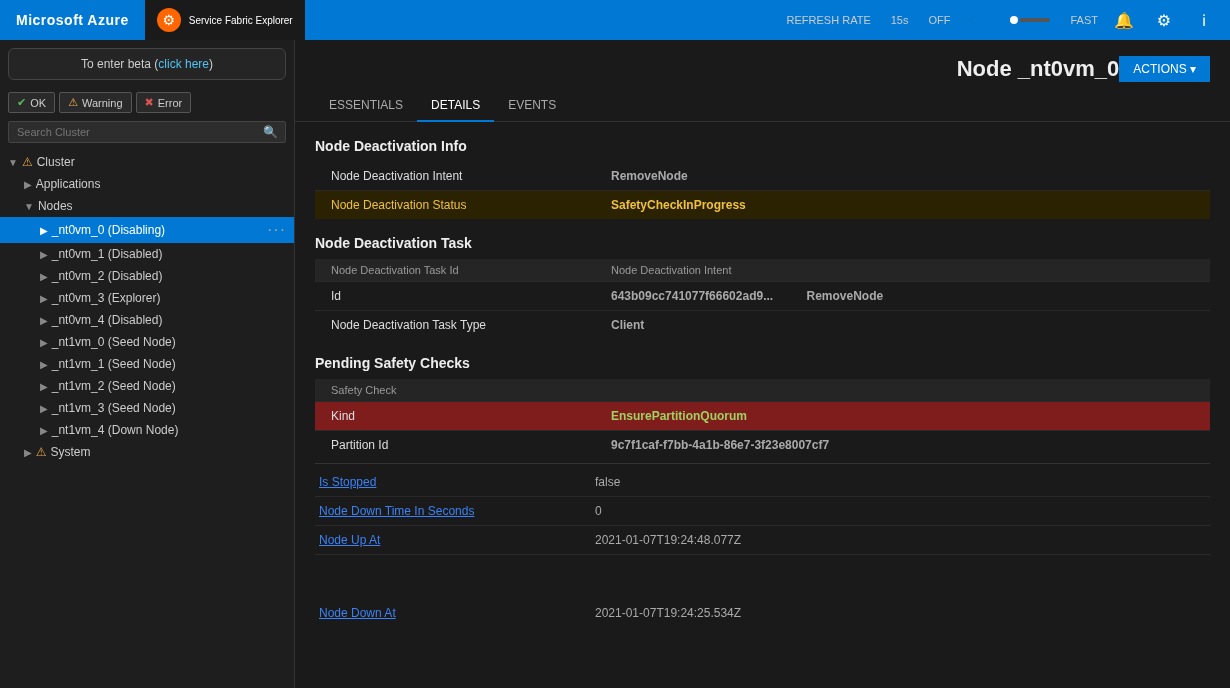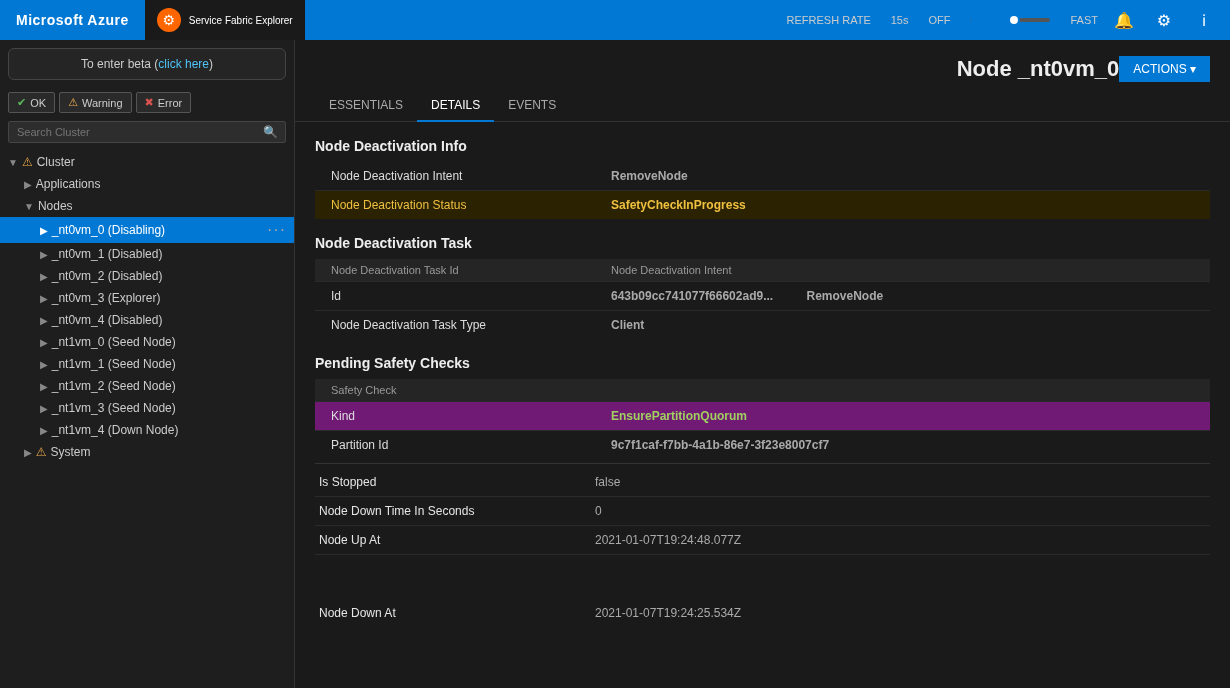--- a/index.html
+++ b/index.html
@@ -125,33 +125,33 @@
     .info-table td {
       padding: 7px 12px 7px 16px; color: #bbb; vertical-align: middle;
     }
     .info-table td:first-child { width: 280px; color: #ddd; font-weight: 500; }
     .info-table td:last-child { color: #aaa; font-weight: bold; }
 
     .highlight-row { background: #2a2200; }
     .highlight-row td:first-child { color: #f0c040 !important; }
     .highlight-row td:last-child { color: #f0c040 !important; }
 
-    .highlight-green-row { background: #701a75; margin-top: 24px; }
+    .highlight-green-row { background: #7f1d1d; margin-top: 24px; }
     .highlight-green-row td:last-child { color: #a0d060 !important; }
 
     .sub-table-header { background: #252525; }
     .sub-table-header td {
       color: #999 !important; font-weight: 400 !important; font-size: 11px; padding: 5px 12px 5px 16px;
     }
 
     .section-divider { border: none; border-top: 1px solid #333; margin: 4px 0; }
 
     .flat-row { display: flex; padding: 7px 0; border-bottom: 1px solid #2a2a2a; }
     .flat-row:last-child { border-bottom: none; margin-top: 44px; }
-    .flat-label { width: 280px; color: #e5e5e5; font-weight: 500; padding-left: 4px; }
+    .flat-label { width: 280px; color: #3b82f6; font-weight: 500; padding-left: 4px; text-decoration: underline; }
     .flat-value { color: #aaa; }
   </style>
 </head>
 <body>
 
 <div class="top-nav">
   <div class="top-nav-azure">
     <span>Microsoft Azure</span>
   </div>
   <div class="top-nav-brand">

